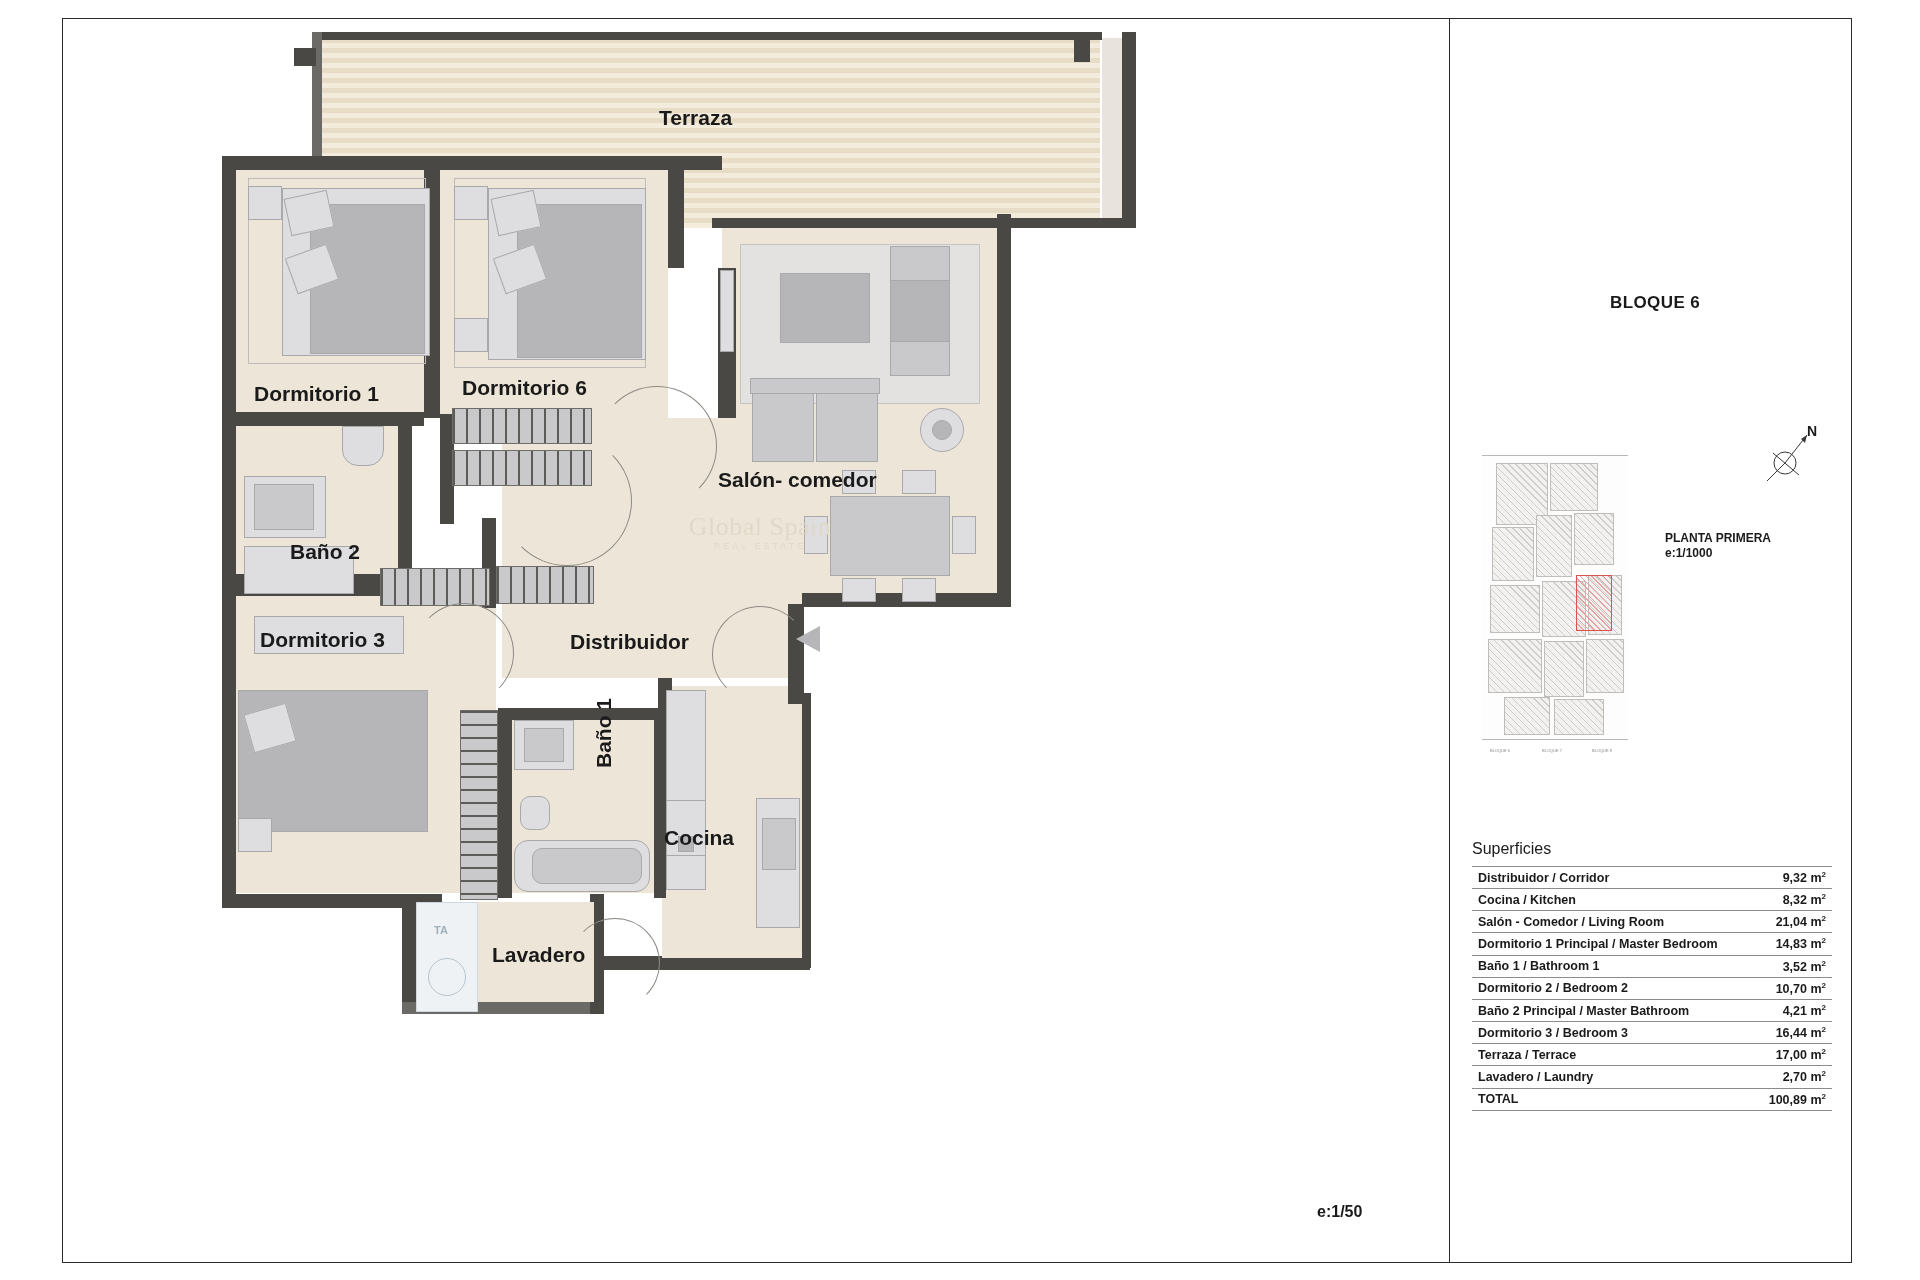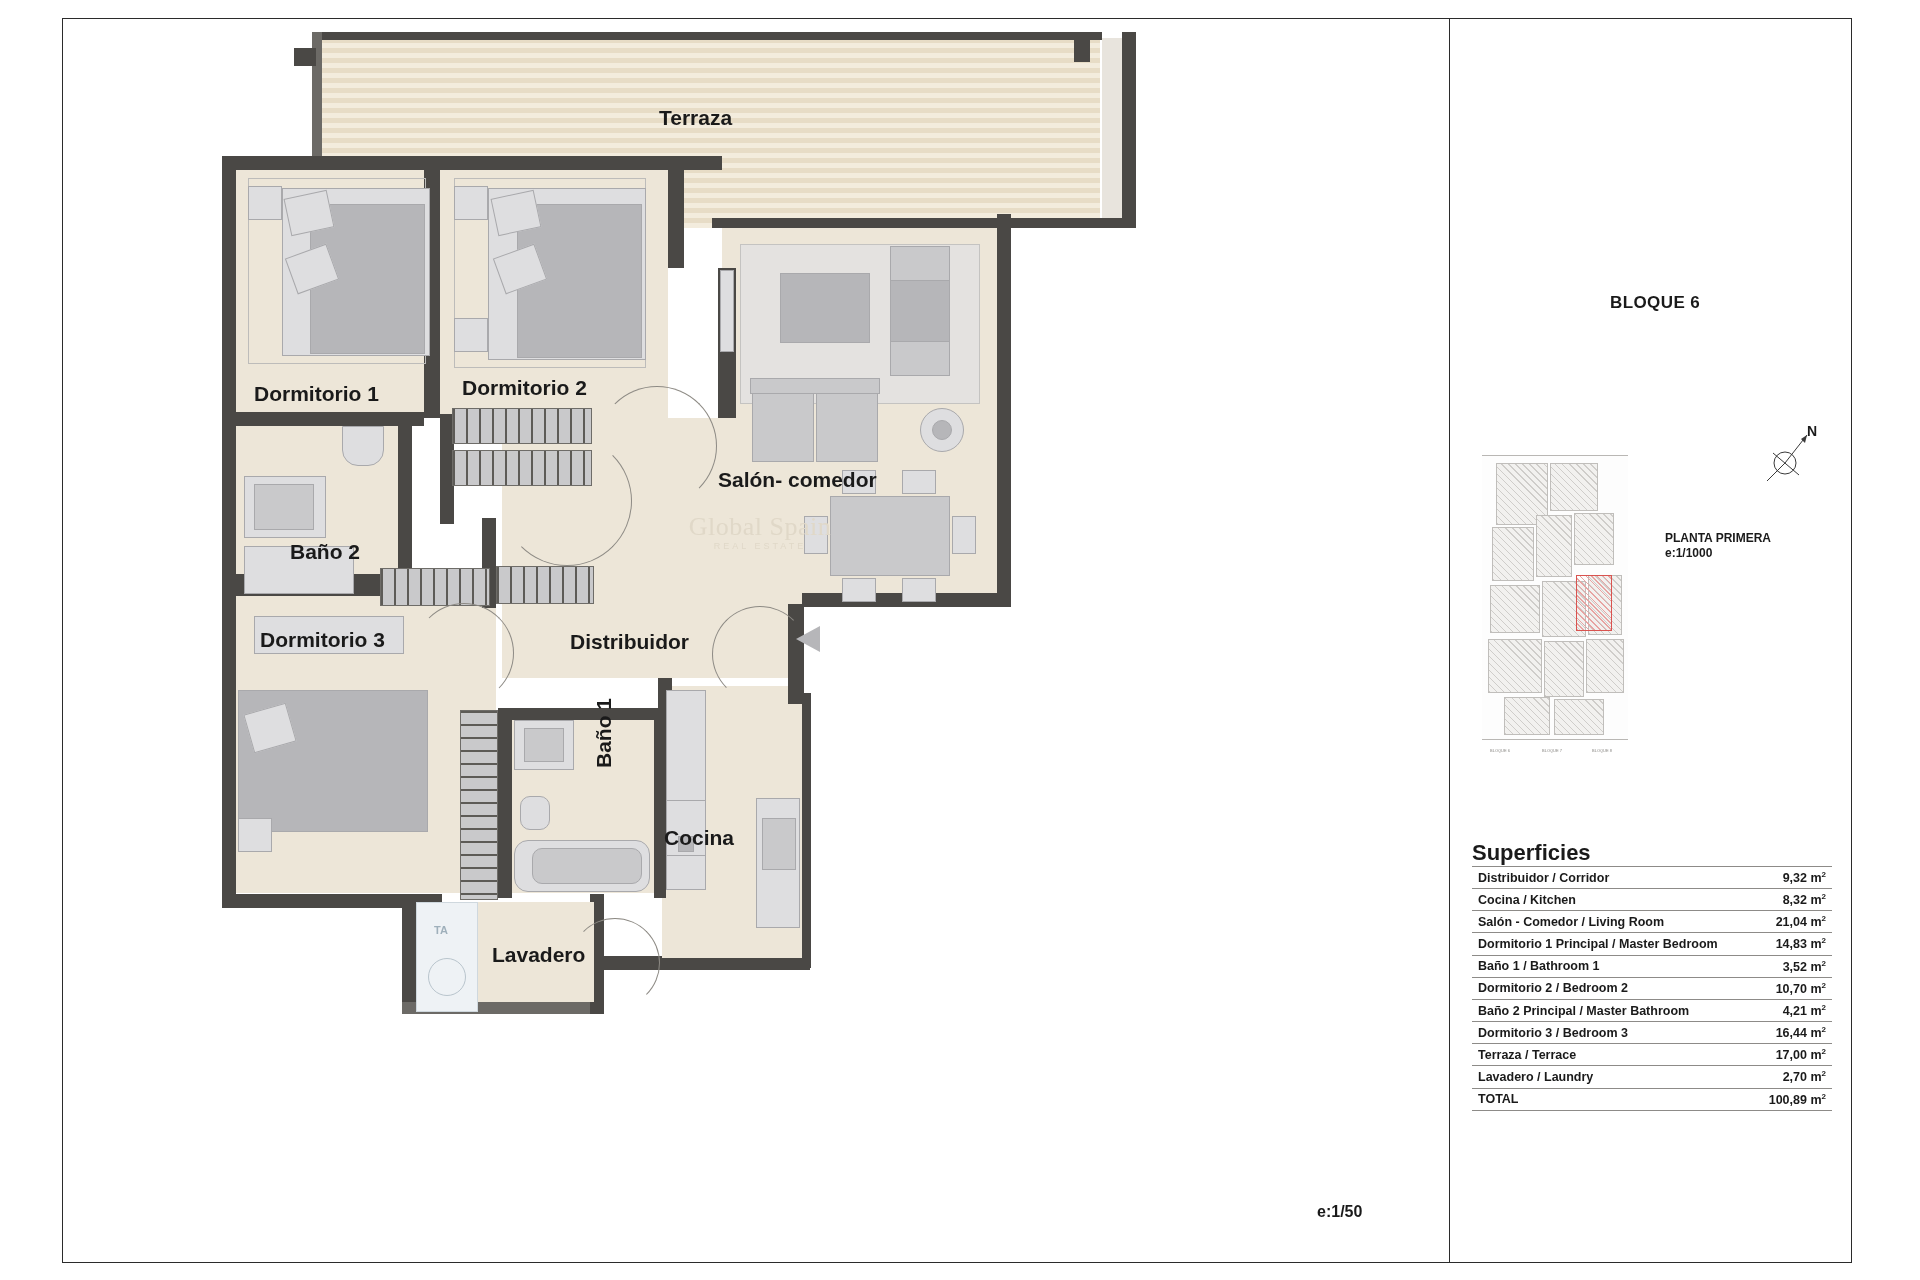--- a/index.html
+++ b/index.html
@@ -182,22 +182,22 @@
     position: absolute;
     left: 305px;
     top: 405px;
     width: 70px;
     height: 70px;
   }
   .sup-title {
     position: absolute;
     left: 22px;
     top: 822px;
-    font-size: 22px;
-    font-weight: bold;
+    font-size: 16px;
+    font-weight: normal;
     color: #1a1a1a;
   }
   #sup-table {
     position: absolute;
     left: 22px;
     top: 848px;
     width: 360px;
     border-collapse: collapse;
     font-size: 12.5px;
     color: #1a1a1a;
@@ -287,21 +287,21 @@
     <div class="furn lt" style="left:280px; top:408px; width:42px; height:40px; border-radius:0 0 16px 16px;"></div>
     <div class="label lbl-lg" style="left:192px; top:364px;">Dormitorio 1</div>
 
     <div class="furn nofill" style="left:392px; top:160px; width:192px; height:190px; border:1px solid #bdbcba;"></div>
     <div class="furn lt" style="left:426px; top:170px; width:158px; height:172px;"></div>
     <div class="furn dk" style="left:455px; top:186px; width:125px; height:154px;"></div>
     <div class="furn lt" style="left:432px; top:176px; width:44px; height:38px; transform:rotate(-12deg);"></div>
     <div class="furn lt" style="left:436px; top:232px; width:44px; height:38px; transform:rotate(-20deg);"></div>
     <div class="furn lt" style="left:392px; top:168px; width:34px; height:34px;"></div>
     <div class="furn lt" style="left:392px; top:300px; width:34px; height:34px;"></div>
-    <div class="label lbl-lg" style="left:400px; top:358px;">Dormitorio 2</div>
+    <div class="label lbl-lg" style="left:400px; top:358px;">Dormitorio 6</div>
 
     <div class="louvre" style="left:390px; top:390px; width:140px; height:36px;"></div>
     <div class="louvre" style="left:390px; top:432px; width:140px; height:36px;"></div>
     <div class="louvre" style="left:318px; top:550px; width:110px; height:38px;"></div>
     <div class="louvre" style="left:434px; top:548px; width:98px; height:38px;"></div>
 
     <div class="furn lt" style="left:658px; top:252px; width:14px; height:82px;"></div>
 
     <div class="furn nofill" style="left:678px; top:226px; width:240px; height:160px; border:1px solid #c4c3c1; background:#e4e2e0;"></div>
     <div class="furn dk" style="left:718px; top:255px; width:90px; height:70px;"></div>

